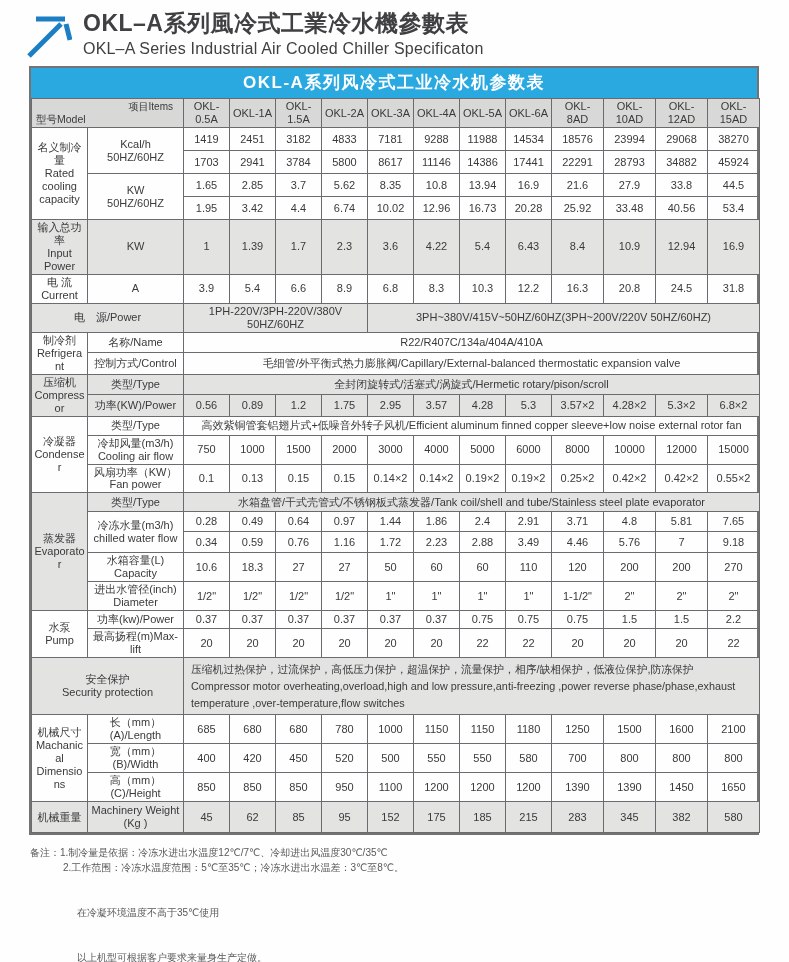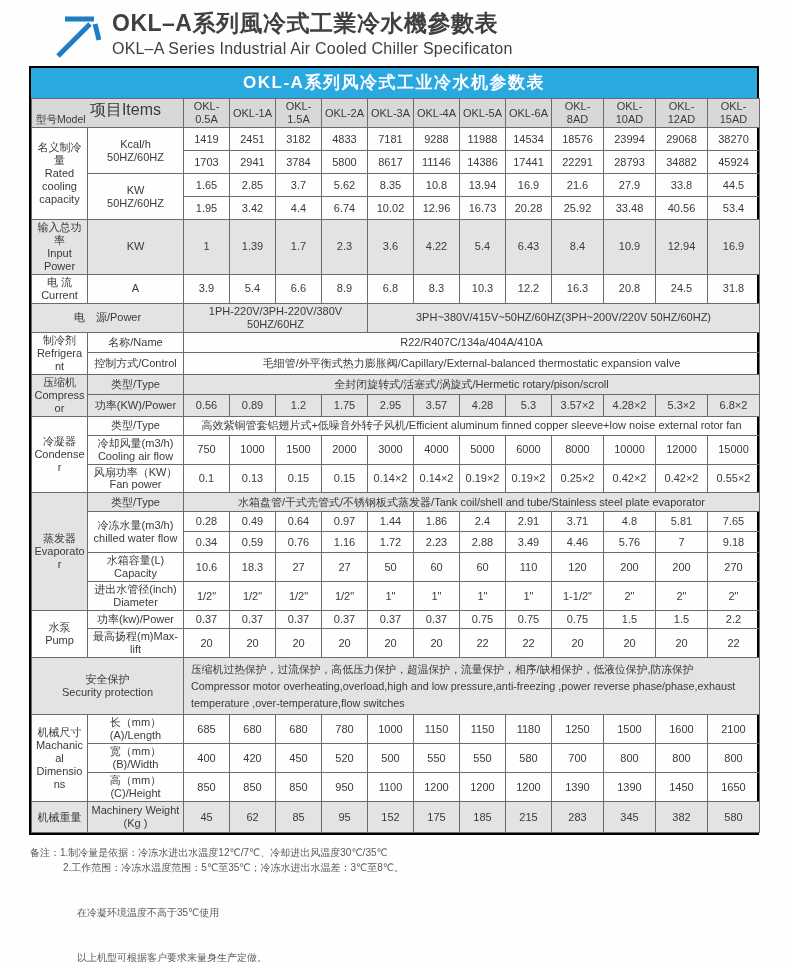--- a/index.html
+++ b/index.html
@@ -1,41 +1,41 @@
 <!DOCTYPE html>
 <html><head>
 <meta charset="utf-8">
 <style>
   html,body{margin:0;padding:0;}
   body{width:789px;height:962px;overflow:hidden;background:#ffffff;
        font-family:"Liberation Sans","DejaVu Sans",sans-serif;color:#414042;}
   .page{width:789px;height:962px;position:relative;background:#fefefe;}
 
   
-  .hdr{display:flex;align-items:flex-start;gap:11px;padding:8px 0 0 26px;margin-left:29px;}
+  .hdr{display:flex;align-items:flex-start;gap:11px;padding:8px 0 0 26px;}
   .logo{display:block;margin-top:5px;}
   .titles h1{margin:0;font-size:23px;font-weight:700;letter-spacing:.5px;color:#404042;}
   .titles h2{margin:1px 0 0;font-size:16px;font-weight:400;letter-spacing:.2px;color:#404042;}
 
   
-  .table-wrap{width:730px;margin:7px 0 0 29px;border:2px solid #000000;box-sizing:border-box;}
+  .table-wrap{width:730px;margin:7px 0 0 29px;border:2px solid #737373;box-sizing:border-box;}
   .table-title{height:30px;line-height:30px;text-align:center;background:#2aa9e0;color:#fff;
                font-size:17px;font-weight:700;letter-spacing:1.5px;}
   table{width:100%;border-collapse:collapse;table-layout:fixed;}
   td{border:1px solid #6a6b6e;text-align:center;vertical-align:middle;font-size:11px;
      line-height:1.18;padding:1px 2px;white-space:pre-line;color:#3a3a3c;
      overflow:hidden;word-wrap:break-word;}
   tr.head-row td{background:#d8d8d6;height:26px;}
   tr.shade td{background:#e3e3e1;}
   .corner{position:relative;padding:0;
      background-image:linear-gradient(to bottom right,
         transparent calc(50% - .6px),#6a6b6e calc(50% - .6px),
         #6a6b6e calc(50% + .6px),transparent calc(50% + .6px));}
   .corner .c-model{position:absolute;left:4px;bottom:2px;font-size:10.5px;}
-  .corner .c-items{position:absolute;right:22px;top:2px;font-size:16px;}
+  .corner .c-items{position:absolute;right:10px;top:2px;font-size:10px;}
   td.mergeL{text-align:left;padding:3px 7px;line-height:1.55;font-size:10.8px;}
   td.grp,td.grp2{font-size:11px;}
 
   
   .notes{margin-left:30px;width:748px;color:#57585a;}
   .notes div{white-space:nowrap;}
   .notes-zh{margin-top:10px;font-size:10px;line-height:1.5;}
   .notes-en{margin-top:3px;font-size:10px;line-height:1.5;}
   .notes-zh .ind-1{margin-left:33px;}
   .notes-zh .ind-2{margin-left:47px;margin-top:30px;}

